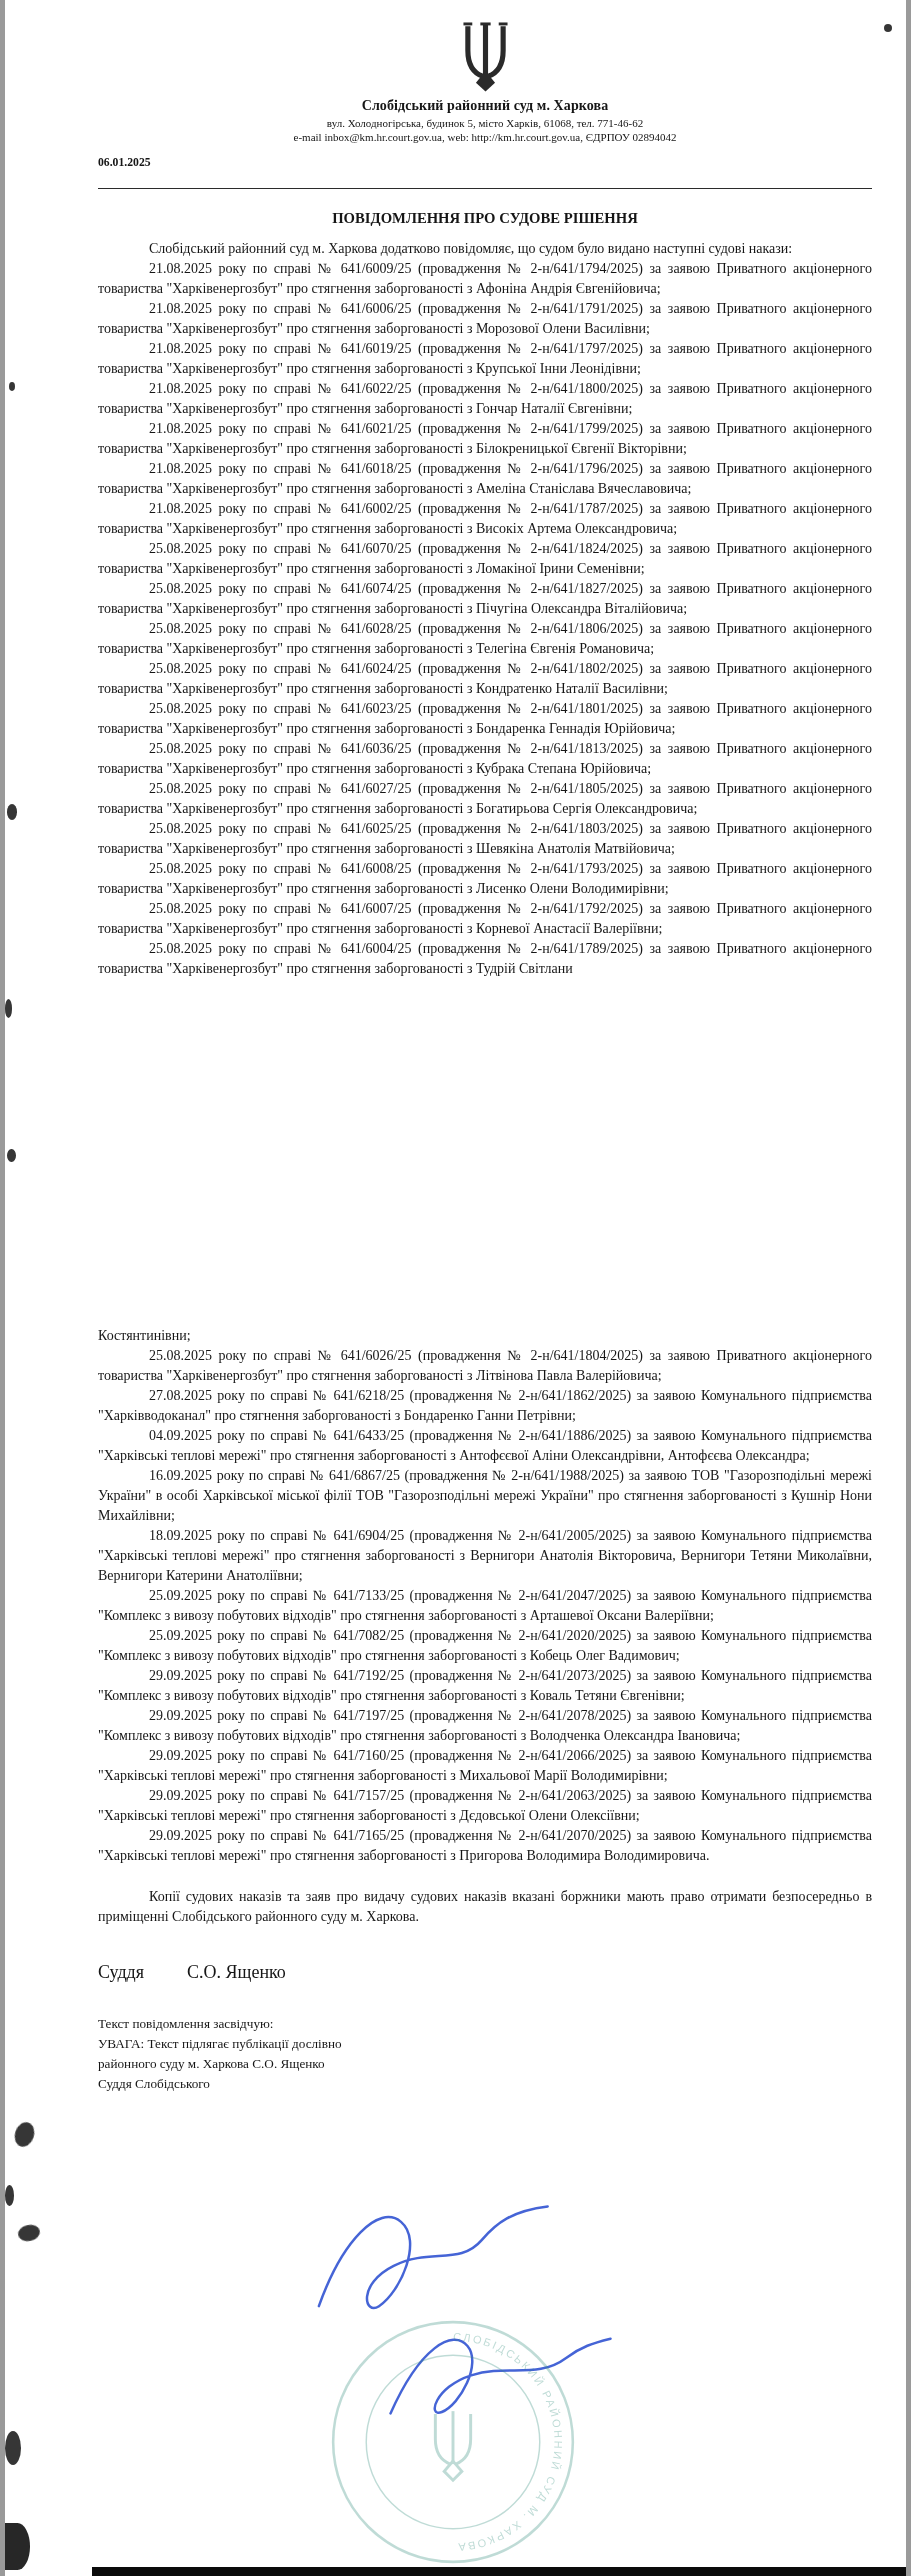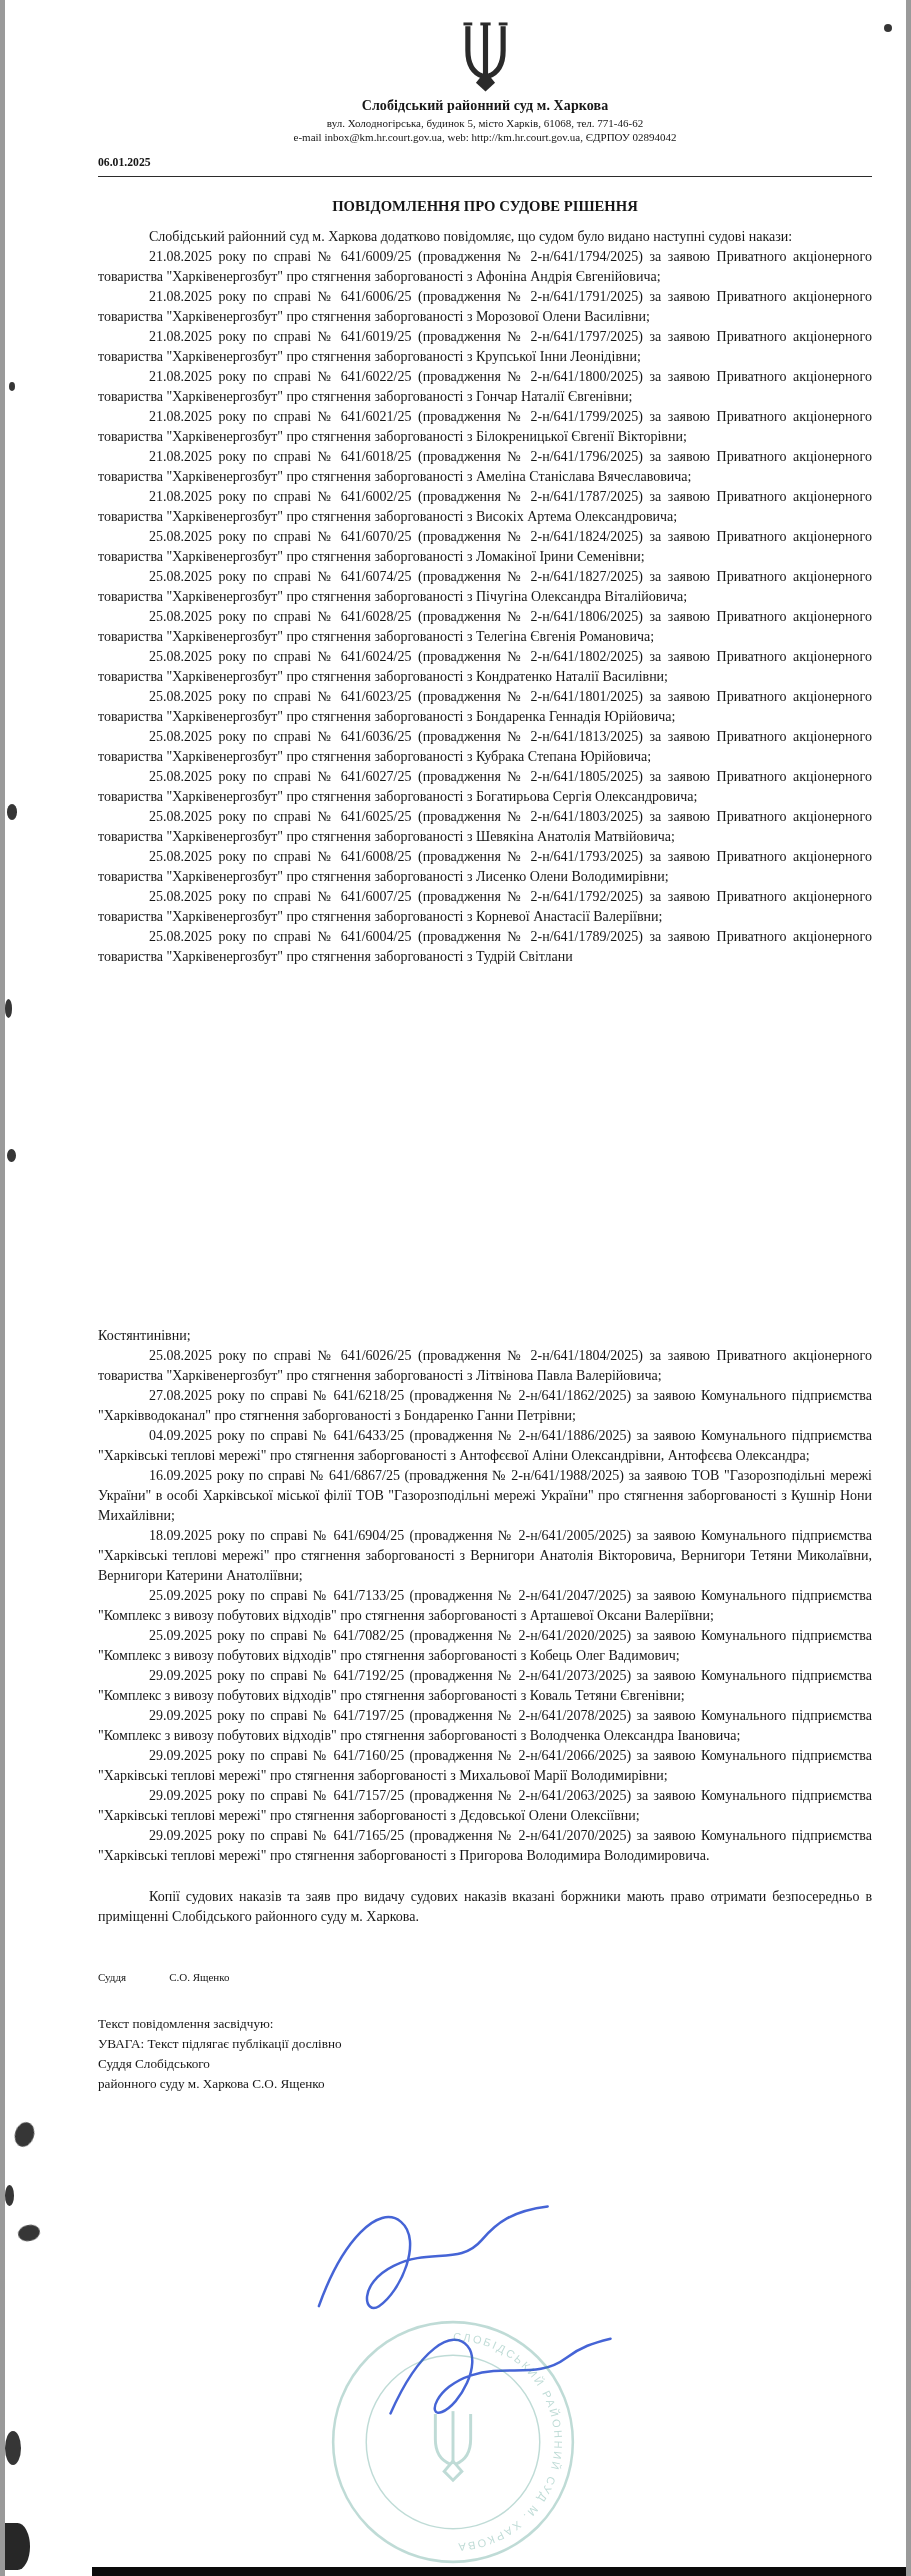--- a/index.html
+++ b/index.html
@@ -11,30 +11,30 @@
   .page { position:relative; width:100%; height:1288px; box-sizing:border-box; }
   .page-1 { padding:20.6px 34px 0 93px; }
   .page-2 { padding:38px 34px 0 93px; }
 
   .letterhead { text-align:center; }
   .emblem { line-height:0; }
   .court-name { font-weight:700; font-size:14px; margin-top:5.9px; letter-spacing:0.1px; }
   .addr { font-size:11px; margin-top:2.2px; }
 
   .date-row { margin-top:13.2px; font-size:11.7px; font-weight:700;
-              border-bottom:1.5px solid #2b2b2b; padding-bottom:7px; }
+              border-bottom:1.5px solid #2b2b2b; padding-bottom:19px; }
 
   .doc-title { margin:20.6px 0 0 0; text-align:center; font-size:14.7px; font-weight:700; }
 
   .para { margin:0; font-size:14px; line-height:20px; text-align:justify; text-indent:51px; }
   .intro { margin-top:12px; }
   .cont { text-indent:0; }
   .closing { margin-top:20.6px; }
 
-  .judge-row { margin-top:44px; font-size:11px; }
+  .judge-row { margin-top:35px; font-size:18px; }
   .judge-row .gap { display:inline-block; width:43px; }
 
   .cert { margin-top:31px; font-size:13.2px; line-height:20px; }
   .cert p { margin:0; }
 
   .sig { position:absolute; pointer-events:none; }
   .sig path { fill:none; stroke:#2b4fd0; stroke-width:3.4; stroke-linecap:round; opacity:.88; }
   .sig-1 { left:308px; top:2196px; }
   .sig-2 { left:378px; top:2324px; }
 
@@ -129,22 +129,22 @@
 
     <p class="para closing">Копії судових наказів та заяв про видачу судових наказів вказані боржники мають право отримати безпосередньо в приміщенні Слобідського районного суду м. Харкова.</p>
 
     <p class="judge-row">
       <span>Суддя</span><span class="gap"></span><span>С.О. Ященко</span>
     </p>
 
     <div class="cert">
       <p>Текст повідомлення засвідчую:</p>
       <p>УВАГА: Текст підлягає публікації дослівно</p>
+      <p>районного суду м. Харкова С.О. Ященко</p>
       <p>Суддя Слобідського</p>
-      <p>районного суду м. Харкова С.О. Ященко</p>
     </div>
   </section>
 
   <svg class="sig sig-1" width="242" height="125" viewBox="0 0 330 170" aria-hidden="true">
     <path d="M8 150 C40 60 90 10 120 35 C150 60 120 130 90 150 C70 163 60 120 110 95 C160 70 200 95 230 60 C250 36 272 20 320 14"></path>
   </svg>
 
   <svg class="sig sig-2" width="235" height="110" viewBox="0 0 320 150" aria-hidden="true">
     <path d="M10 122 C50 32 95 6 115 30 C135 54 105 110 80 120 C60 128 70 86 120 70 C170 54 210 76 250 46 C270 31 286 26 310 20"></path>
   </svg>

